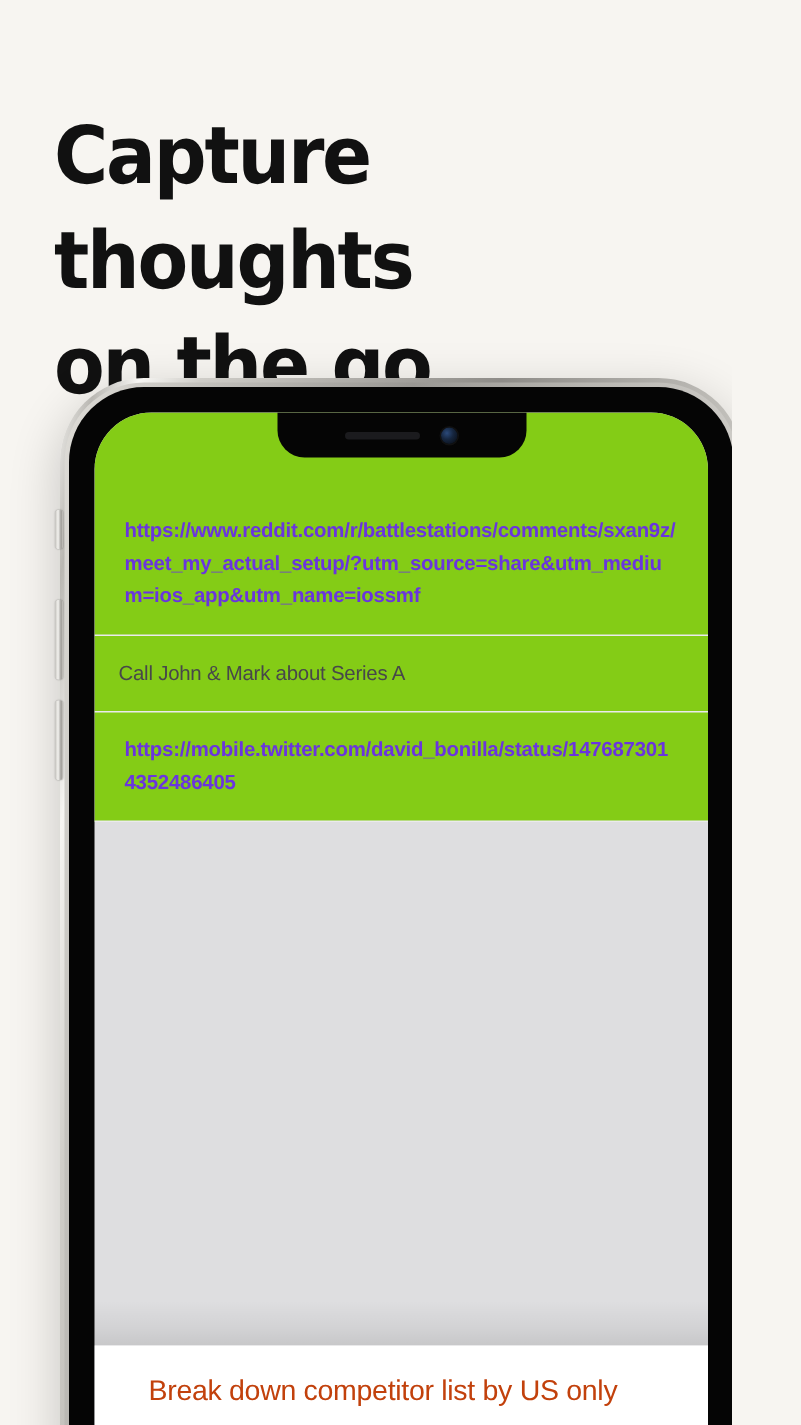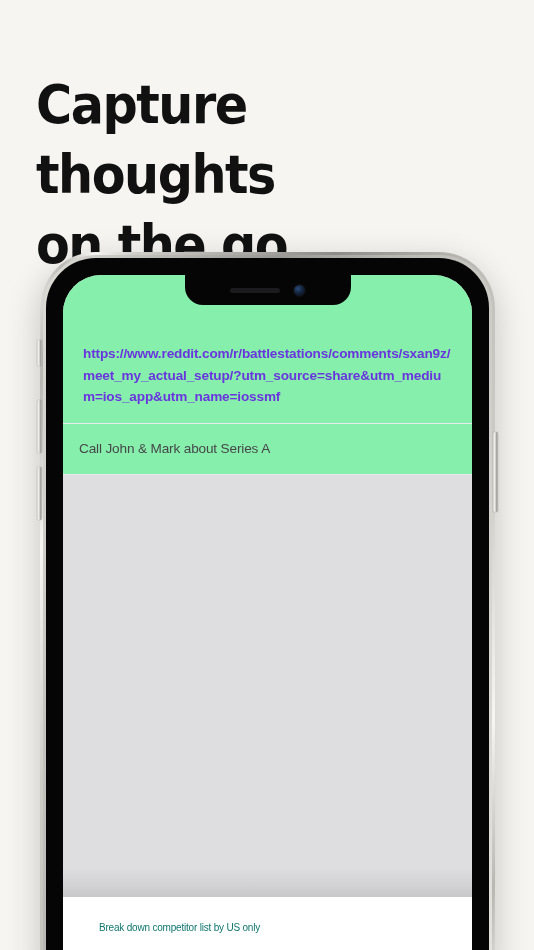--- a/index.html
+++ b/index.html
@@ -6,21 +6,21 @@
 
   html, body {
     width:534px; height:950px;
     overflow:hidden;
     background:#F7F5F1;
     font-family:"Liberation Sans", sans-serif;
   }
 
   #stage {
     position:relative;
-    width:534px; height:950px;
+    width:488px; height:950px;
     background:#F7F5F1;
     overflow:hidden;
   }
 
   
   .headline {
     position:absolute;
     left:36px; top:70px;
     width:470px;
     font-family:"DejaVu Sans", sans-serif;
@@ -118,21 +118,21 @@
     width:11px; height:11px;
     border-radius:50%;
     background:radial-gradient(circle at 36% 34%, #2b4a7a 0%, #16263f 42%, #07090d 100%);
     box-shadow:0 0 0 1px #111;
   }
 
   
   .cliplist {
     position:absolute;
     left:0; right:0; top:0;
-    background:#86efac;
+    background:#84cc16;
     padding-top:54px;
   }
   .clip-item {
     padding:14px 20px 15px 20px;
     border-bottom:1px solid #EAEAEC;
     font-size:13.6px;
     line-height:21.5px;
     letter-spacing:-0.15px;
     word-break:break-all;
   }
@@ -159,22 +159,22 @@
   .sheet {
     position:absolute;
     left:0; right:0; top:622px; bottom:0;
     background:#FFFFFF;
     z-index:4;
   }
   .sheet-note {
     position:absolute;
     left:36px; top:20px;
     right:20px;
-    font-size:10px;
-    color:#0f766e;
+    font-size:19px;
+    color:#c2410c;
     letter-spacing:-0.2px;
     line-height:22px;
   }
 </style>
 </head>
 <body>
 
 <div id="stage">
 
   <div class="headline">Capture thoughts
@@ -195,20 +195,21 @@
       <div class="screen">
 
         <div class="notch">
           <div class="notch-speaker"></div>
           <div class="notch-camera"></div>
         </div>
 
         <div class="cliplist">
           <div class="clip-item link">https://www.reddit.com/r/battlestations/comments/sxan9z/meet_my_actual_setup/?utm_source=share&amp;utm_medium=ios_app&amp;utm_name=iossmf</div>
           <div class="clip-item plain">Call John &amp; Mark about Series A</div>
+          <div class="clip-item link">https://mobile.twitter.com/david_bonilla/status/1476873014352486405</div>
         </div>
 
         <div class="sheet-shadow"></div>
 
         <div class="sheet">
           <div class="sheet-note" placeholder="Write a note…">Break down competitor list by US only</div>
 
         </div>
 
       </div>

